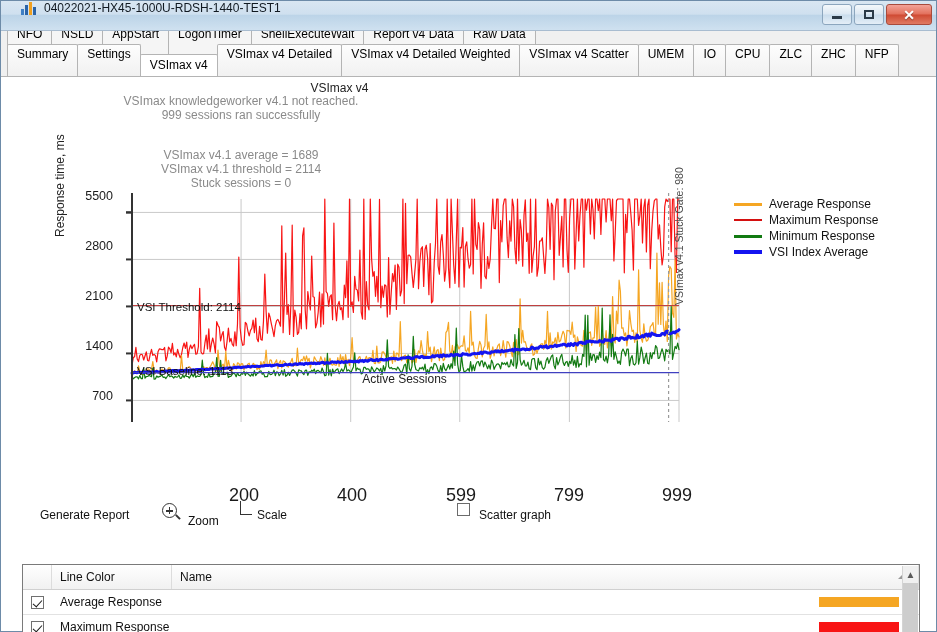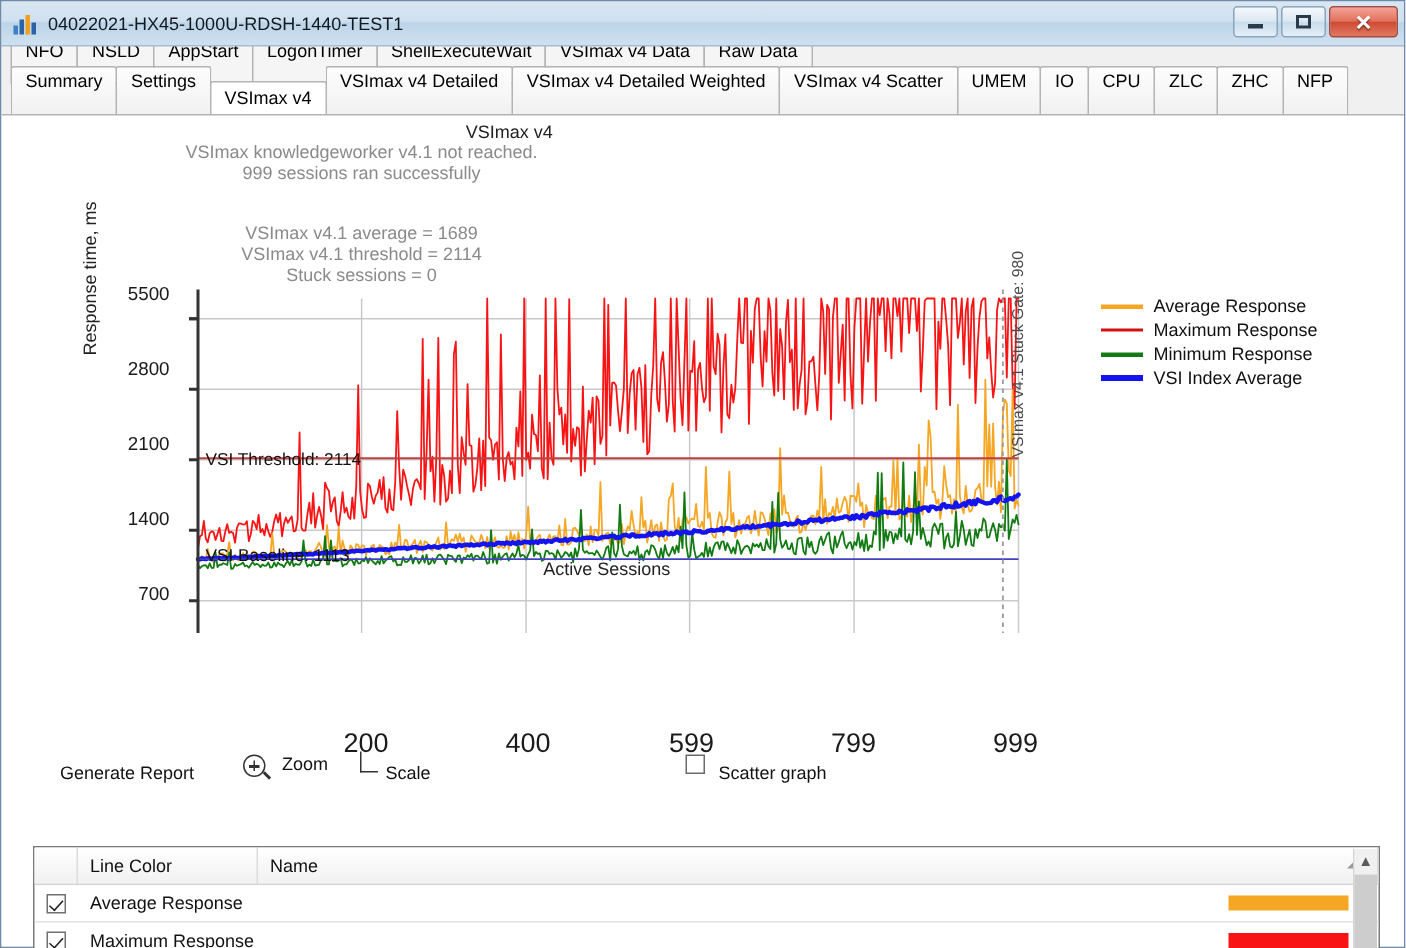--- a/index.html
+++ b/index.html
@@ -17,22 +17,22 @@
     position: relative;
     width: 937px; height: 632px;
     border: 1px solid #6d8ba8;
     background: #f0f0f0;
     display: flex; flex-direction: column;
   }
   .titlebar {
     height: 30px;
     background: linear-gradient(to bottom, #d9e6f2 0%, #cfe0ef 45%, #bcd4e8 50%, #cfe1f0 100%);
     border-bottom: 1px solid #a8bcd0;
-    display: flex; align-items: center;
-    padding: 0 3px 0 8px;
+    display: flex; 
+    padding: 0 3px 0 20px;
     position: relative;
   }
   .title-icon {
     width: 16px; height: 14px;
     margin-right: 7px;
     display: flex; align-items: flex-end; gap: 1px;
     flex: 0 0 auto;
   }
   .title-icon i { display:block; width:3px; background:#2a64a8; }
   .title-icon i:nth-child(1){ height:6px;  background:#3f7fc4;}
@@ -233,21 +233,21 @@
     </span>
   </div>
 
   <div class="tabstrip">
     <div class="tabrow row1">
       <div class="tab">NFO</div>
       <div class="tab">NSLD</div>
       <div class="tab">AppStart</div>
       <div class="tab">LogonTimer</div>
       <div class="tab">ShellExecuteWait</div>
-      <div class="tab">VSImax v4 Data</div>
+      <div class="tab">Report v4 Data</div>
       <div class="tab">Raw Data</div>
     </div>
     <div class="tabrow row2">
       <div class="tab">Summary</div>
       <div class="tab">Settings</div>
       <div class="tab selected">VSImax v4</div>
       <div class="tab">VSImax v4 Detailed</div>
       <div class="tab">VSImax v4 Detailed Weighted</div>
       <div class="tab">VSImax v4 Scatter</div>
       <div class="tab">UMEM</div>
@@ -342,21 +342,21 @@
           <span class="legend-txt">VSI Index Average</span>
         </div>
       </div>
     </div>
 
     <div class="toolbar">
       <div class="tb-item" style="left:39px;top:86px;">Generate Report</div>
 
       <span class="zoom-icon" style="left:161px;top:81px;"></span>
       <span class="zoom-handle" style="left:174px;top:94px;"></span>
-      <div class="tb-item" style="left:187px;top:80px;">Zoom</div>
+      <div class="tb-item" style="left:187px;top:92px;">Zoom</div>
 
       <span class="scale-icon" style="left:239px;top:79px;"></span>
       <div class="tb-item" style="left:256px;top:86px;">Scale</div>
 
       <span class="cb-box" style="left:456px;top:81px;"></span>
       <div class="tb-item" style="left:478px;top:86px;">Scatter graph</div>
     </div>
 
     <div class="grid">
       <div class="grid-head">

